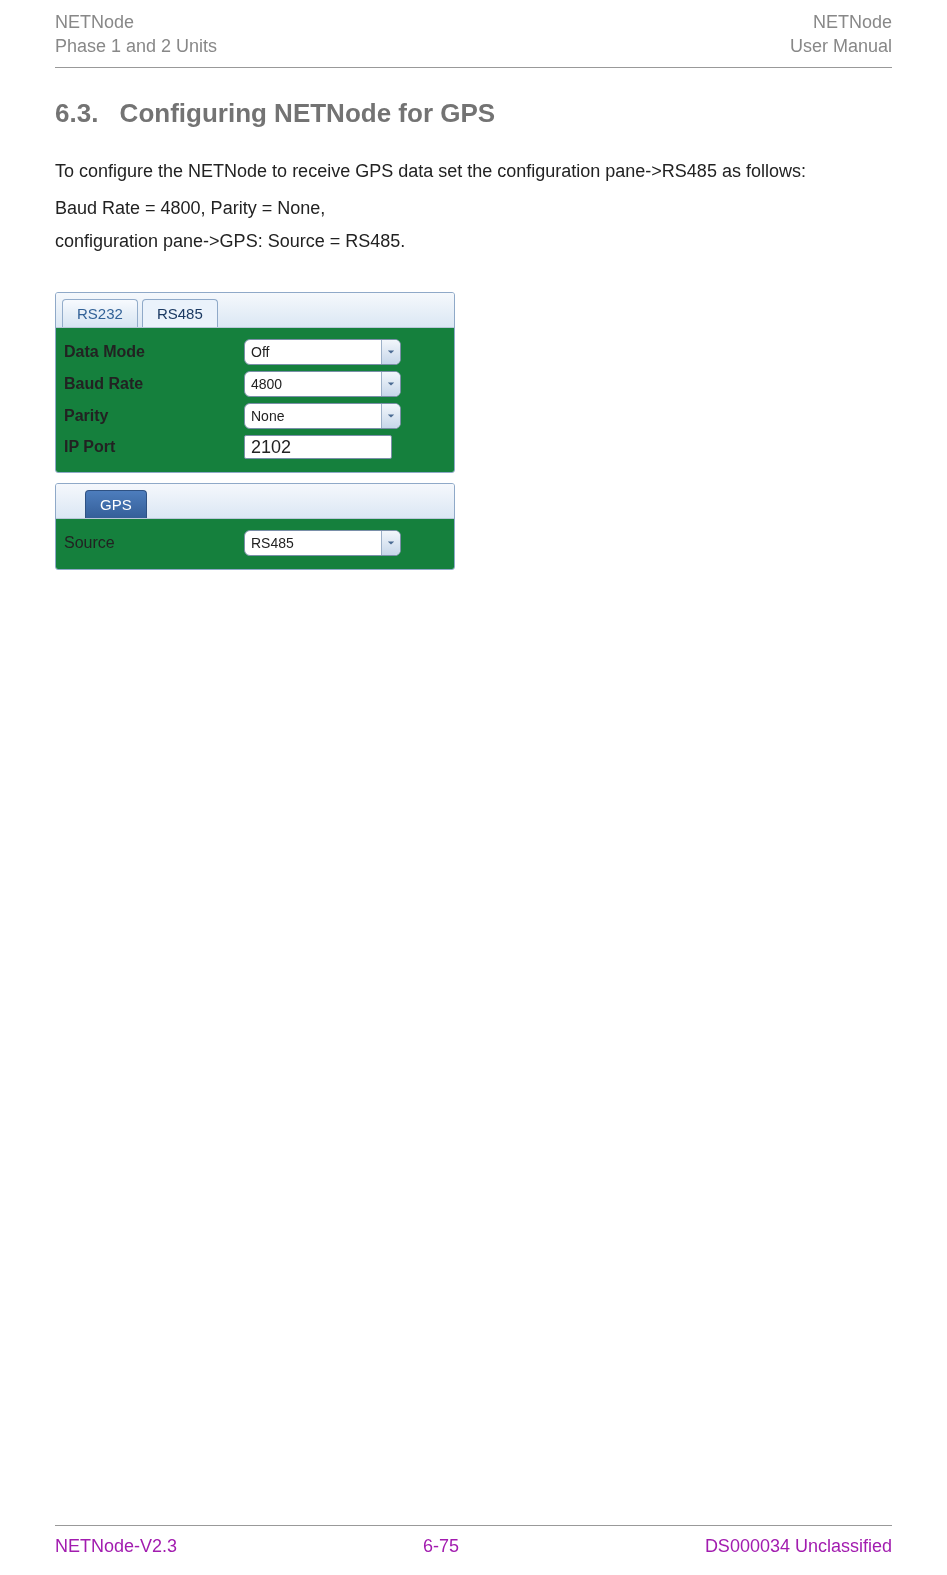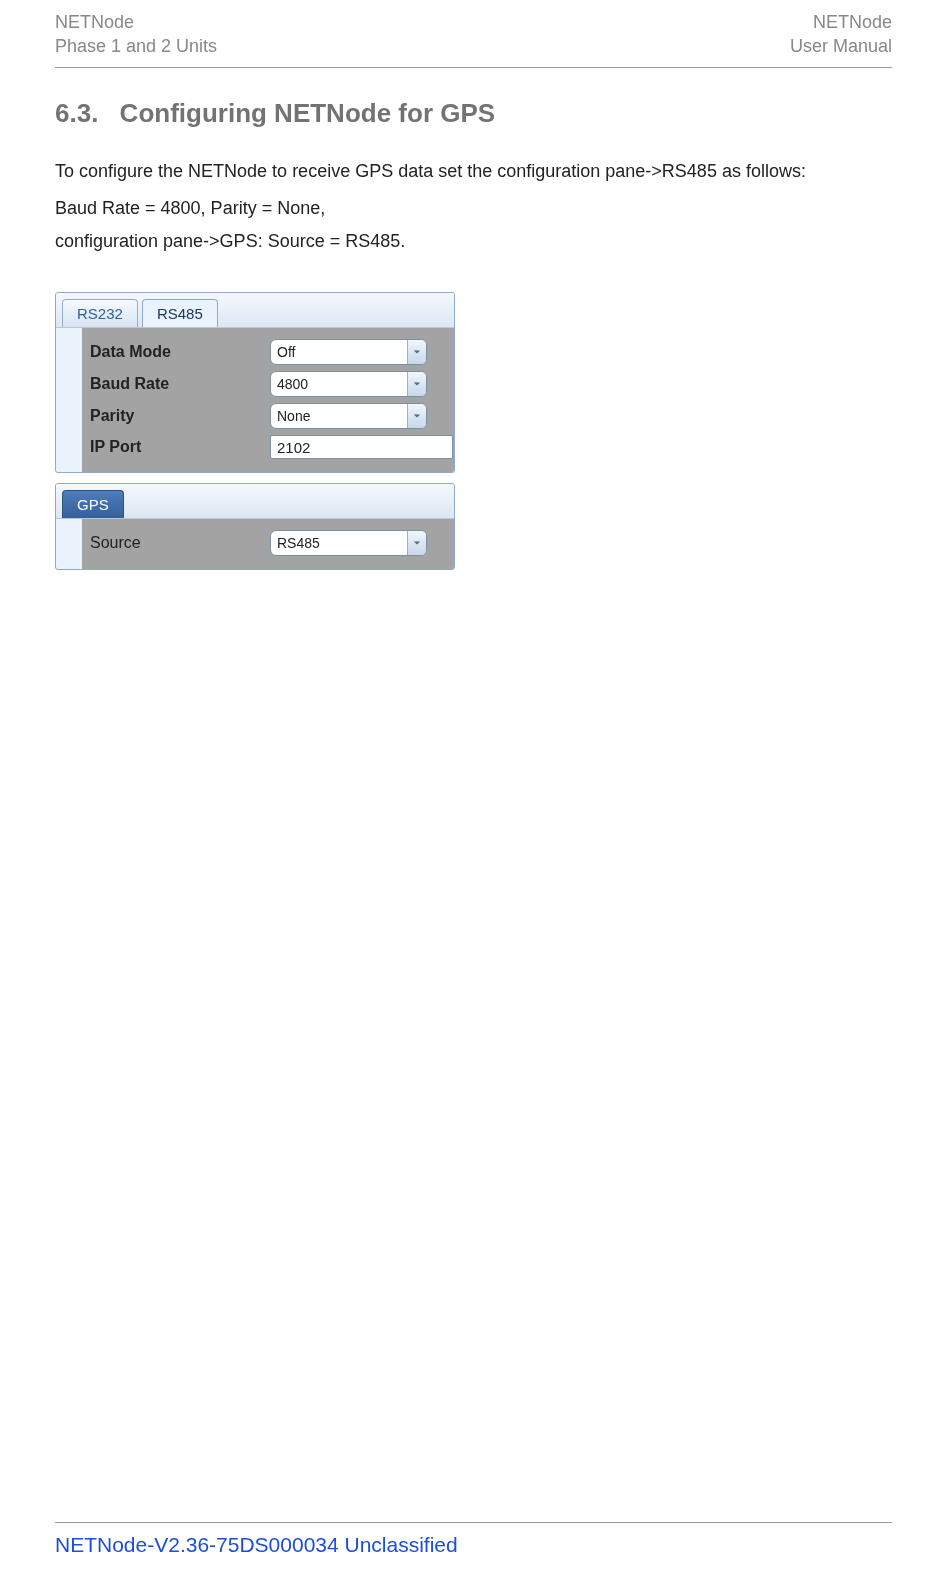--- a/index.html
+++ b/index.html
@@ -81,25 +81,25 @@
     opacity: 0.95;
   }
   .tab.active {
     background: linear-gradient(#eaf2fb, #eaf2fb);
     box-shadow: inset 0 0 0 0 transparent;
   }
   .tab.solo {
     color: #ffffff;
     background: linear-gradient(#4d7dbd, #355f99);
     border-color: #2e5183;
+    margin-left: 23px;
   }
   .form-body {
-    background: #a3a3a3;
+    background: #15803d;
     padding: 8px 8px 10px 8px;
-    margin-left: 26px;
   }
   .row {
     display: flex;
     align-items: center;
     padding: 3px 0;
   }
   .row .lbl {
     flex: 0 0 180px;
     font-size: 16px;
     font-weight: 700;
@@ -128,37 +128,38 @@
     background: linear-gradient(#f2f6fb, #c7d7ea);
     border-left: 1px solid #9cb0c8;
     display: flex;
     align-items: center;
     justify-content: center;
   }
   .select-wrap .dd-btn svg { width: 8px; height: 8px; }
   .text-input {
     border: 1px solid #7a8fa8;
     border-radius: 2px;
-    width: 183px;
+    width: 148px;
     height: 24px;
-    font-size: 15px;
+    font-size: 18px;
     color: #222;
     padding: 0 6px;
     box-sizing: border-box;
     background: #ffffff;
   }
 
   .content-fill { flex: 1; }
 
   .footer {
     border-top: 1px solid #999;
     padding: 10px 0 18px 0;
     display: flex;
-    color: #1d4ed8;
-    font-size: 21px;
+    justify-content: space-between;
+    color: #a21caf;
+    font-size: 18px;
   }
 </style>
 </head>
 <body>
 
 <div class="page">
 
   <div class="header">
     <div class="left">
       <div>NETNode</div>

